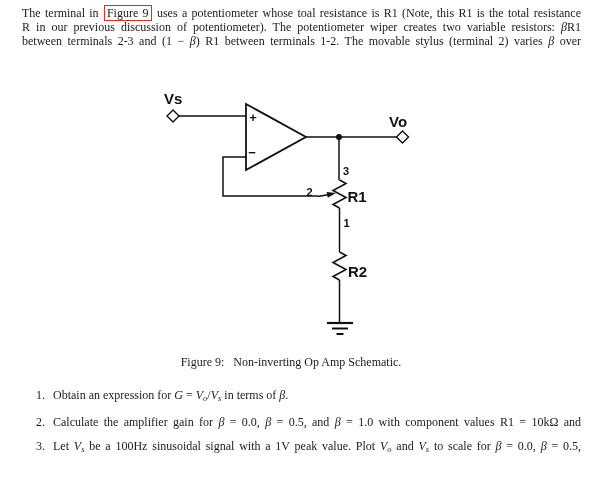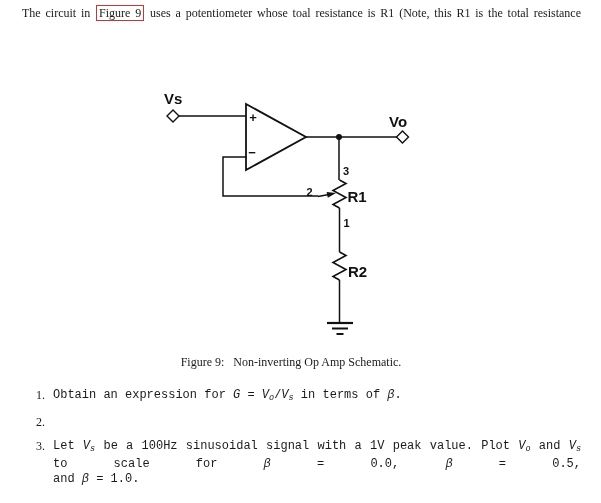--- a/index.html
+++ b/index.html
@@ -27,21 +27,21 @@
     position: absolute; left: 0; top: 355px; width: 582px;
     text-align: center; font-size: 12px; line-height: 14px;
   }
   .cap-text { margin-left: 9px; }
   .tasks {
     position: absolute; left: 36px; top: 388px; width: 545px;
     font-size: 12px; line-height: 15px;
   }
   .task { display: flex; margin-bottom: 9px; }
   .task .num { width: 17px; flex: none; }
-  .task .content { flex: 1; font-family: Liberation Mono, monospace; }
+  .task .content { flex: 1; }
   .circuit-svg { position: absolute; left: 0; top: 0; }
   .circuit-svg text {
     font-family: "Liberation Sans", sans-serif;
     font-weight: bold;
     fill: #111111;
   }
 </style>
 </head>
 <body>
 
@@ -81,41 +81,43 @@
     <text x="348" y="277" font-size="15">R2</text>
 
     <g stroke="#111111">
       <line x1="327" y1="323" x2="353" y2="323" stroke-width="2.2"></line>
       <line x1="332" y1="328.5" x2="348" y2="328.5" stroke-width="2"></line>
       <line x1="336.5" y1="334" x2="343.5" y2="334" stroke-width="2"></line>
     </g>
   </svg>
 
   <div class="intro" id="intro">
-      <div class="tline just"><span>The circuit in </span><span class="seg-figref">Figure 9</span><span> uses a potentiometer whose toal resistance is R1 (Note, this R1 is the total resistance</span></div>
+      <div class="tline just"><span>The terminal in </span><span class="seg-figref">Figure 9</span><span> uses a potentiometer whose toal resistance is R1 (Note, this R1 is the total resistance</span></div>
+      <div class="tline just"><span>R in our previous discussion of potentiometer). The potentiometer wiper creates two variable resistors: </span><span class="seg-var">β</span><span>R1</span></div>
+      <div class="tline just"><span>between terminals 2-3 and (1 − </span><span class="seg-var">β</span><span>) R1 between terminals 1-2. The movable stylus (terminal 2) varies </span><span class="seg-var">β</span><span> over</span></div>
     </div>
 
   <div class="caption">
     <span>Figure 9:</span><span class="cap-text">Non-inverting Op Amp Schematic.</span>
   </div>
 
   <div class="tasks" id="tasks">
       <div class="task">
         <span class="num">1.</span>
         <div class="content">
           <div class="tline"><span>Obtain an expression for </span><span class="seg-var">G</span><span> = </span><span class="seg-var">V</span><span class="seg-sub">o</span><span>/</span><span class="seg-var">V</span><span class="seg-sub">s</span><span> in terms of </span><span class="seg-var">β</span><span>.</span></div>
         </div>
       </div>
       <div class="task">
         <span class="num">2.</span>
         <div class="content">
+          <div class="tline just"><span>Calculate the amplifier gain for </span><span class="seg-var">β</span><span> = 0.0, </span><span class="seg-var">β</span><span> = 0.5, and </span><span class="seg-var">β</span><span> = 1.0 with component values R1 = 10kΩ and</span></div>
         </div>
       </div>
       <div class="task">
         <span class="num">3.</span>
         <div class="content">
           <div class="tline just"><span>Let </span><span class="seg-var">V</span><span class="seg-sub">s</span><span> be a 100Hz sinusoidal signal with a 1V peak value. Plot </span><span class="seg-var">V</span><span class="seg-sub">o</span><span> and </span><span class="seg-var">V</span><span class="seg-sub">s</span><span> to scale for </span><span class="seg-var">β</span><span> = 0.0, </span><span class="seg-var">β</span><span> = 0.5,</span></div>
-          <div class="tline"><span>and </span><span class="seg-var">β</span><span> = 1.0.</span></div>
         </div>
       </div>
     </div>
 
 </div>
 
 </body></html>

